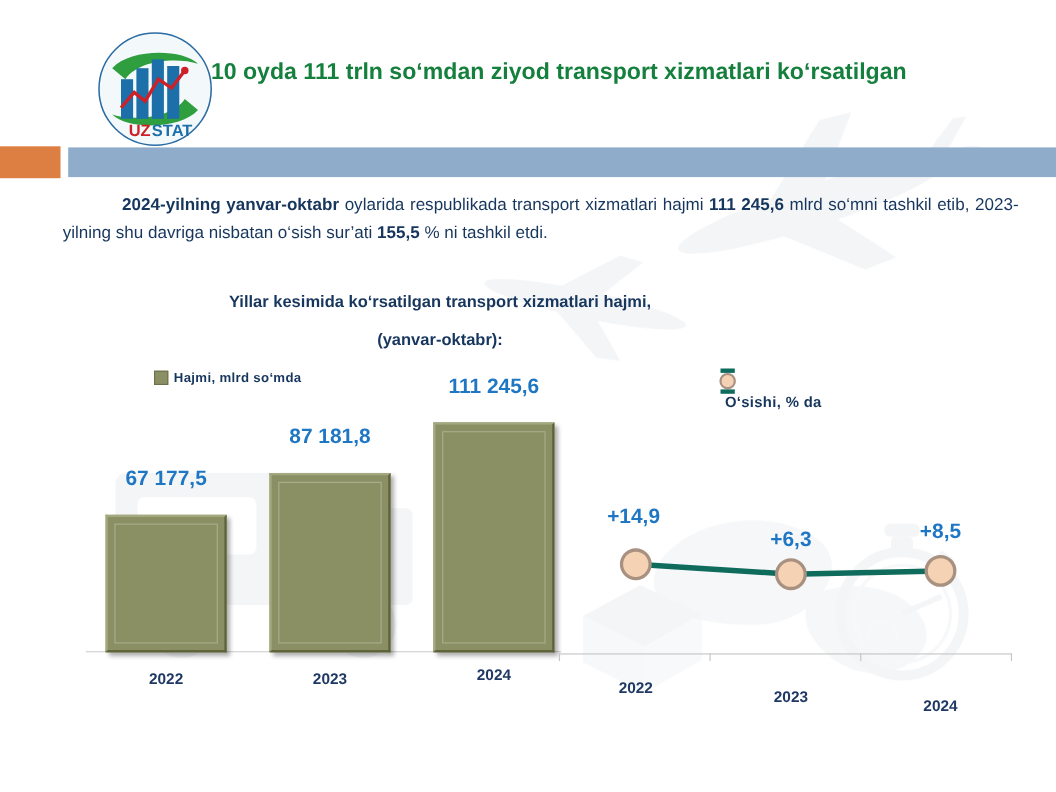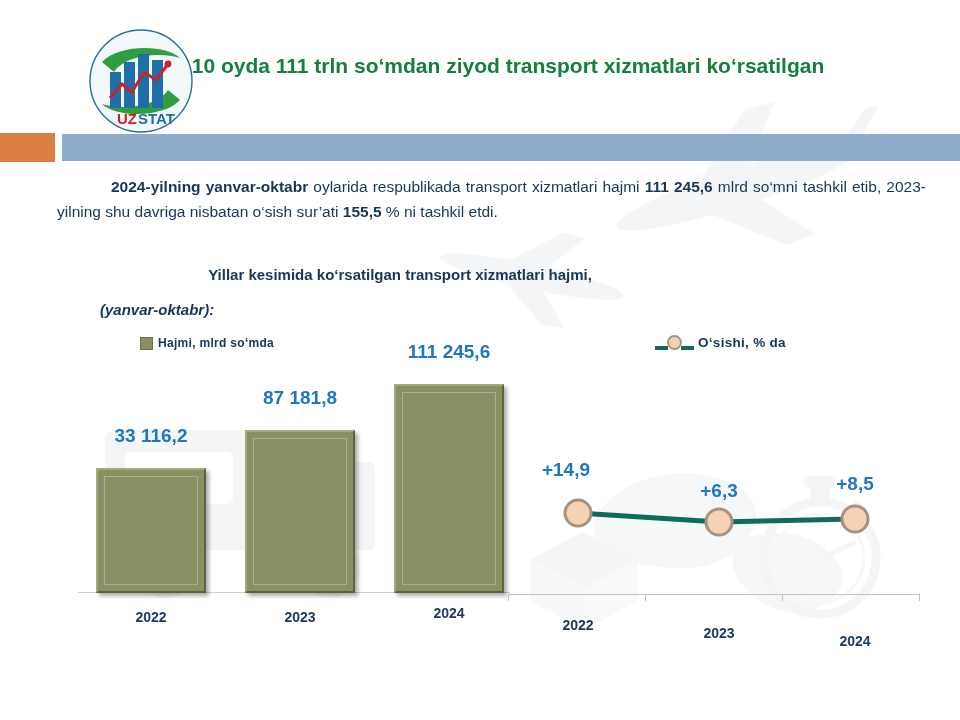--- a/index.html
+++ b/index.html
@@ -42,30 +42,30 @@
   .para b{font-weight:bold;}
 
   
   .chart-area{position:absolute;left:0;top:255px;width:960px;height:400px;z-index:4;}
 
   .chart-title{
     position:absolute;left:100px;top:10px;width:600px;text-align:center;
     color:#17365D;font-size:15px;font-weight:bold;line-height:1.33;
   }
   .chart-subtitle{
-    position:absolute;left:100px;top:46px;width:600px;text-align:left;
-    color:#17365D;font-size:15px;font-weight:bold;font-style:italic;
+    position:absolute;left:100px;top:46px;width:600px;text-align:center;
+    color:#17365D;font-size:15px;font-weight:bold;
   }
 
   
   .legend-bar{position:absolute;left:140px;top:81px;display:flex;align-items:center;gap:5px;}
   .legend-bar .swatch{width:11px;height:11px;background:#8A9063;border:1px solid #6d7149;display:block;}
   .legend-bar .lbl{color:#17365D;font-size:12px;font-weight:bold;letter-spacing:.3px;}
 
-  .legend-line{position:absolute;left:655px;top:80px;display:flex;align-items:flex-end;gap:0px;}
+  .legend-line{position:absolute;left:655px;top:80px;display:flex;align-items:flex-start;gap:0px;flex-direction:column;}
   .legend-line .lseg{width:13px;height:4px;background:#0F6B5C;display:block;}
   .legend-line .ldot{
     width:11px;height:11px;border-radius:50%;background:#F6D2B4;
     border:2px solid #A99181;display:block;margin:0 -1px;
   }
   .legend-line .lbl{color:#17365D;font-size:13.5px;font-weight:bold;margin-left:4px;letter-spacing:.3px;}
 
   
   .bars{position:absolute;left:78px;top:100px;width:432px;height:300px;}
   .bar-baseline{position:absolute;left:0;bottom:62px;width:432px;height:1px;background:#cfcfcf;}
@@ -209,21 +209,21 @@
       <span class="lseg"></span>
       <span class="lbl">O‘sishi,  % da</span>
     </div>
 
     <div class="bars">
       <div class="bar-baseline"></div>
 
       <div class="bar-wrap" style="left:18px;width:110px;height:125px;">
         <div class="bar"></div>
       </div>
-      <div class="bar-val" style="left:8px;top:70px;width:130px;">33 116,2</div>
+      <div class="bar-val" style="left:8px;top:70px;width:130px;">67 177,5</div>
       <div class="bar-cat" style="left:18px;width:110px;">2022</div>
 
       <div class="bar-wrap" style="left:167px;width:110px;height:163px;">
         <div class="bar"></div>
       </div>
       <div class="bar-val" style="left:157px;top:32px;width:130px;">87 181,8</div>
       <div class="bar-cat" style="left:167px;width:110px;">2023</div>
 
       <div class="bar-wrap" style="left:316px;width:110px;height:209px;">
         <div class="bar"></div>
@@ -241,21 +241,21 @@
 
       <svg class="line-svg" viewBox="0 0 420 300" xmlns="http://www.w3.org/2000/svg">
         <polyline points="70,158 211,167 347,164" fill="none" stroke="#0F6B5C" stroke-width="5" stroke-linejoin="round"></polyline>
         <g>
           <circle cx="70" cy="158" r="13" fill="#F6D2B4" stroke="#A99181" stroke-width="3"></circle>
           <circle cx="211" cy="167" r="13" fill="#F6D2B4" stroke="#A99181" stroke-width="3"></circle>
           <circle cx="347" cy="164" r="13" fill="#F6D2B4" stroke="#A99181" stroke-width="3"></circle>
         </g>
       </svg>
 
-      <div class="pt-val" style="left:3px;top:104px;width:110px;">+14,9</div>
+      <div class="pt-val" style="left:13px;top:104px;width:110px;">+14,9</div>
       <div class="pt-val" style="left:156px;top:125px;width:110px;">+6,3</div>
       <div class="pt-val" style="left:292px;top:118px;width:110px;">+8,5</div>
 
       <div class="line-cat" style="left:15px;width:110px;">2022</div>
       <div class="line-cat" style="left:156px;width:110px;bottom:14px;">2023</div>
       <div class="line-cat" style="left:292px;width:110px;bottom:6px;">2024</div>
     </div>
 
   </div>
 </div>

